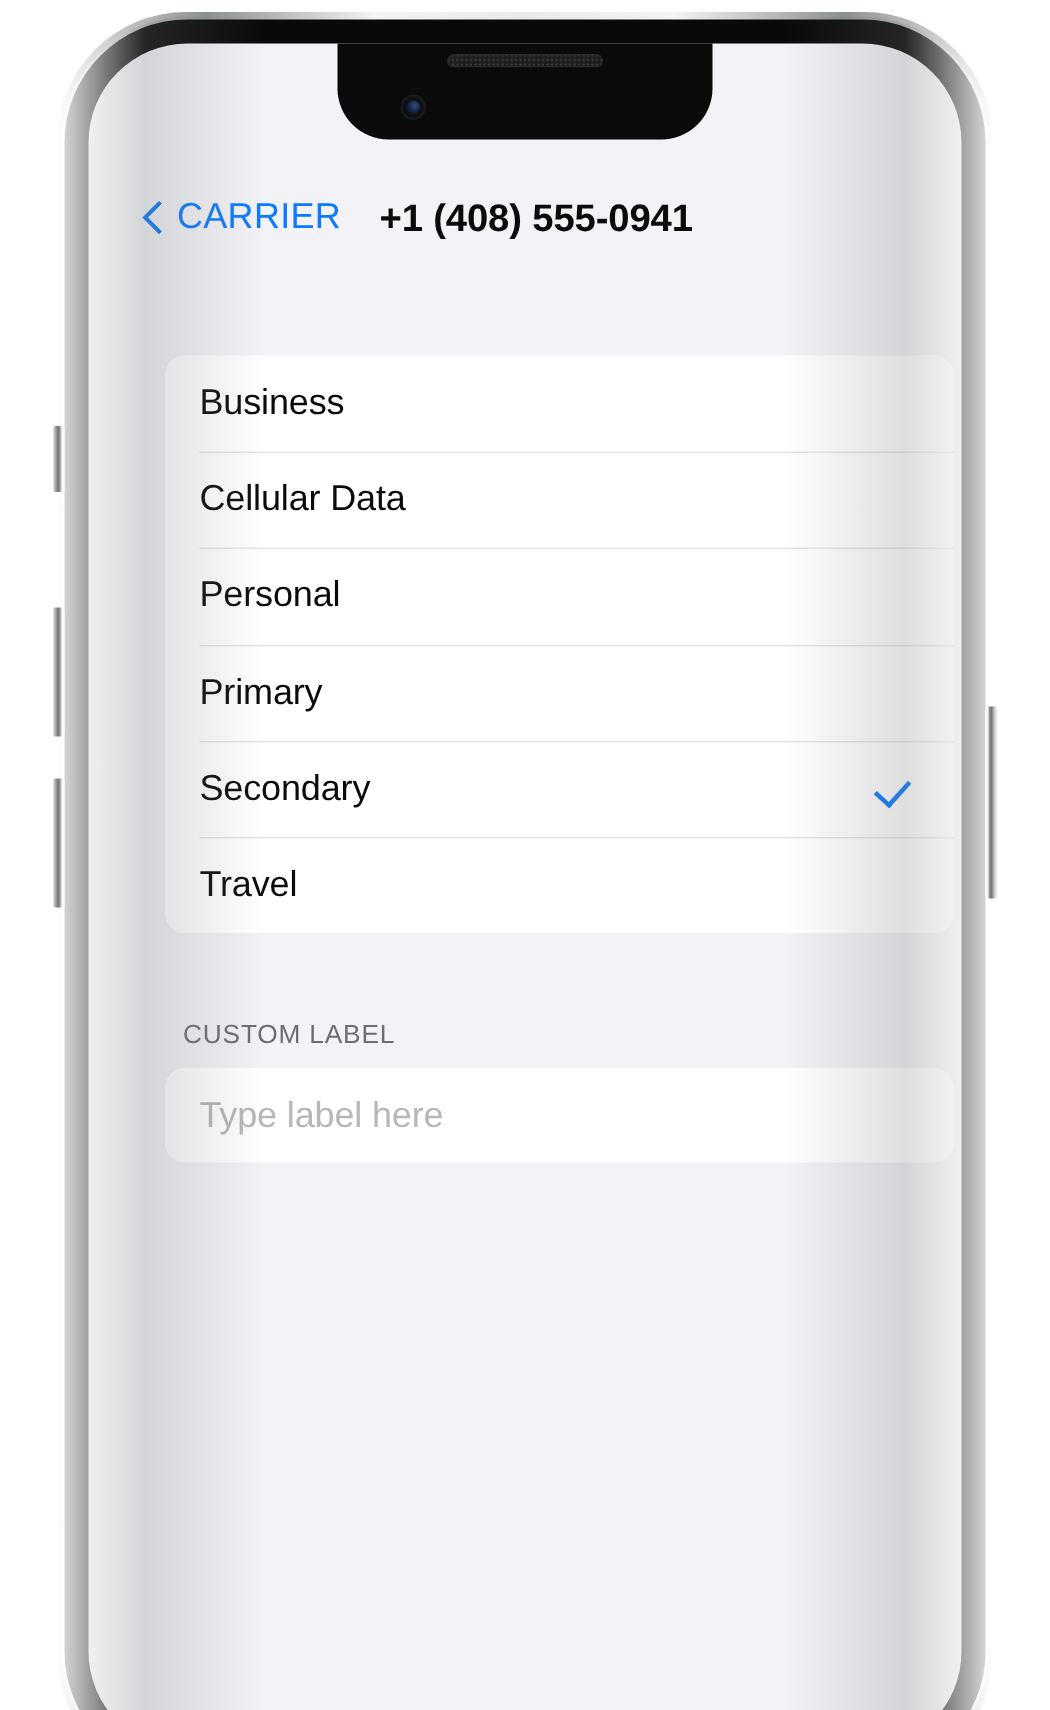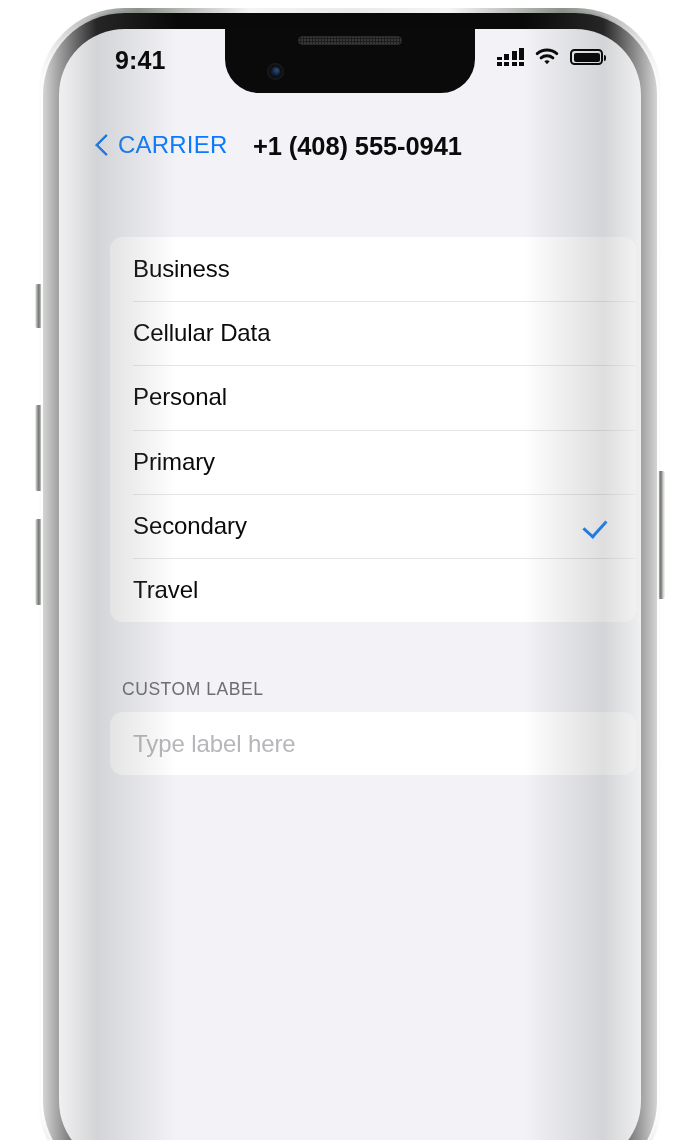--- a/index.html
+++ b/index.html
@@ -327,39 +327,20 @@
   <div class="side-btn left" id="volume-down"></div>
   <div class="side-btn right" id="power-button"></div>
 
   <div id="screen">
 
     <div id="notch">
       <div id="earpiece"></div>
       <div id="front-camera"></div>
     </div>
 
-    <div id="status-bar">
-      <div id="status-time">9:41</div>
-      <div id="status-icons">
-        <div class="signal">
-          <div class="bar b1"></div>
-            <div class="bar b2"></div>
-            <div class="bar b3"></div>
-            <div class="bar b4"></div>
-        </div>
-        <div class="wifi">
-          <svg width="24" height="18" viewBox="0 0 24 18">
-            <path d="M2.2 5.6a15 15 0 0 1 19.6 0" fill="none" stroke="#0b0b0b" stroke-width="2.9" stroke-linecap="round"></path>
-            <path d="M6.1 9.9a9.3 9.3 0 0 1 11.8 0" fill="none" stroke="#0b0b0b" stroke-width="2.9" stroke-linecap="round"></path>
-            <path d="M12 16.2l-2.6-2.9a4 4 0 0 1 5.2 0z" fill="#0b0b0b"></path>
-          </svg>
-        </div>
-        <div class="battery"></div>
-      </div>
-    </div>
 
     <div id="nav-bar">
       <div id="back-button">
         <span id="chevron-left-icon"></span>
         <span id="back-label">CARRIER</span>
       </div>
       <div id="nav-title">+1 (408) 555-0941</div>
     </div>
 
     <div id="label-list">

